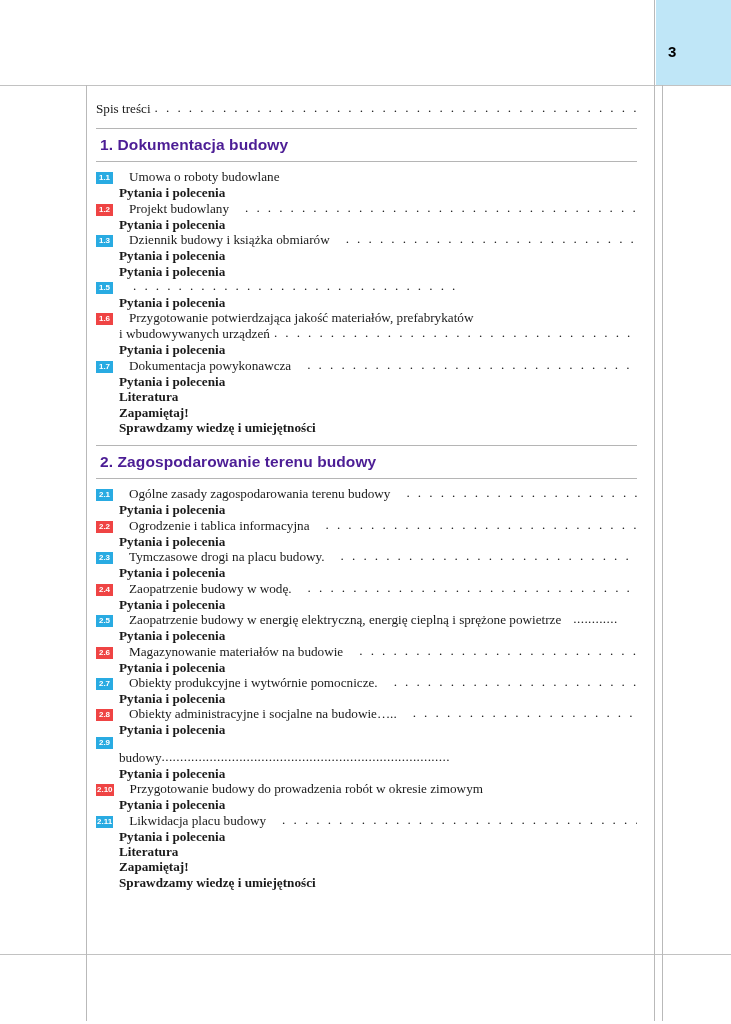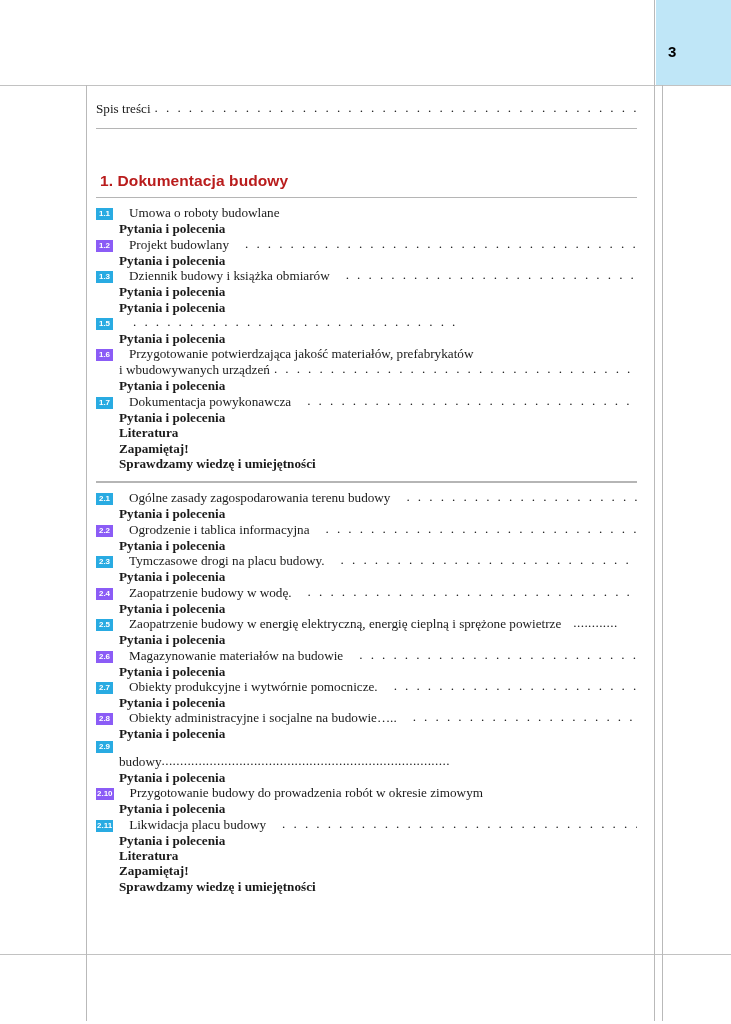--- a/index.html
+++ b/index.html
@@ -102,23 +102,22 @@
     height: 1px;
     background: #b5b5b5;
     width: 541px;
   }
   .section-title {
     font-family: "Liberation Sans", "DejaVu Sans", sans-serif;
     font-weight: bold;
     font-size: 15.5px;
     line-height: 20px;
     padding: 6px 0 6px 4px;
-    color: #b91c1c;
+    color: #4c1d95;
     letter-spacing: 0.1px;
-    margin-top: 36px;
   }
 
   
   .entries {
     padding-top: 7px;
   }
   .entry { width: 100%; }
   .entry-main {
     display: flex;
     align-items: baseline;
@@ -136,21 +135,21 @@
     text-align: center;
     font-family: "Liberation Sans", "DejaVu Sans", sans-serif;
     font-weight: bold;
     font-size: 8px;
     color: #ffffff;
     position: relative;
     top: -1px;
     box-sizing: content-box;
   }
   .badge.blue { background: #29ABE2; }
-  .badge.gray { background: #8b5cf6; }
+  .badge.gray { background: #ef4444; }
 
   .entry-title {
     flex: 0 0 auto;
     font-size: 13.2px;
     line-height: 15.4px;
     white-space: nowrap;
   }
   .entry-dots {
     flex: 1 1 auto;
     overflow: hidden;
@@ -261,20 +260,21 @@
               </div>
               <div class="sub">Pytania i polecenia</div>
               <div class="sub">Literatura</div>
               <div class="sub">Zapamiętaj!</div>
               <div class="sub">Sprawdzamy wiedzę i umiejętności</div>
             </div>
           </div>
         </div>
         <div class="section">
           <div class="section-rule"></div>
+          <div class="section-title">2. Zagospodarowanie terenu budowy</div>
           <div class="section-rule"></div>
           <div class="entries">
             <div class="entry">
               <div class="entry-main">
                 <span class="badge blue">2.1</span>
                 <span class="entry-title">Ogólne zasady zagospodarowania terenu budowy</span>
                 <span class="entry-dots">. . . . . . . . . . . . . . . . . . . . . . . . . . . . . . . . .</span>
               </div>
               <div class="sub">Pytania i polecenia</div>
             </div>

